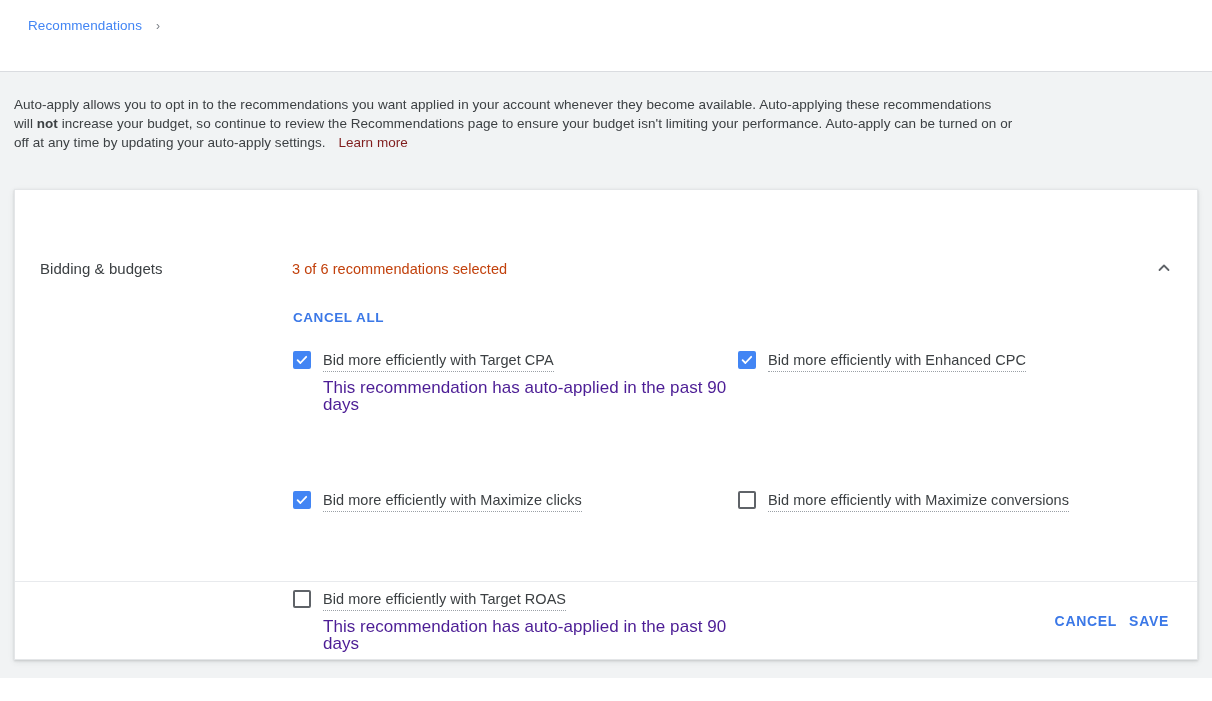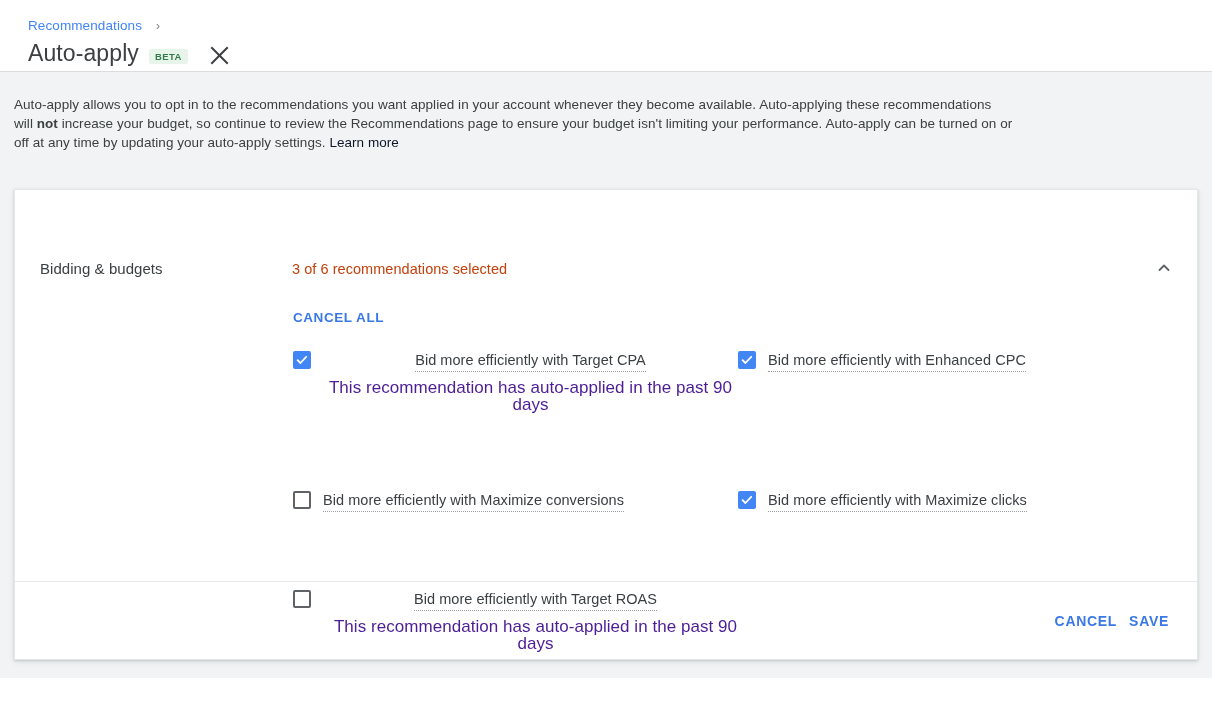--- a/index.html
+++ b/index.html
@@ -100,23 +100,24 @@
     position: absolute;
     left: 14px; top: 23px;
     width: 1000px;
     font-size: 13.5px;
     line-height: 19px;
     color: #3c4043;
     letter-spacing: .05px;
   }
   .intro b { font-weight: 700; }
   .intro a {
-    color: #0f172a;
+    color: #7f1d1d;
     text-decoration: none;
     cursor: pointer;
+    margin-left: 9px;
   }
 
   
   .card {
     position: absolute;
     left: 14px; top: 117px;
     width: 1184px;
     height: 471px;
     background: #ffffff;
     border: 1px solid #e4e6e8;
@@ -166,21 +167,21 @@
     letter-spacing: .55px;
     cursor: pointer;
   }
 
   .grid {
     position: absolute;
     left: 278px; top: 128px;
     width: 890px;
   }
 
-  .rowgroup { display: flex; text-align: center; }
+  .rowgroup { display: flex; }
   .rowgroup .col { width: 455px; }
 
   .item {
     display: flex;
     align-items: flex-start;
     gap: 12px;
   }
   .item-texts { padding-top: 0px; }
 
   .cb {
@@ -261,29 +262,20 @@
 
 <div class="page">
 
   <div class="topbar">
 
     <div class="breadcrumb">
       <span class="breadcrumb-link">Recommendations</span>
       <span class="breadcrumb-sep">›</span>
     </div>
 
-    <div class="title-row">
-      <span class="page-title">Auto-apply</span>
-      <span class="beta-badge">BETA</span>
-      <span class="close-btn">
-        <svg width="19" height="19" viewBox="0 0 19 19">
-          <path d="M2 2 L17 17 M17 2 L2 17" stroke="#3c4043" stroke-width="2" fill="none" stroke-linecap="square"></path>
-        </svg>
-      </span>
-    </div>
   </div>
 
   <div class="body-gray">
 
     <p class="intro"><span>Auto-apply allows you to opt in to the recommendations you want applied in your account whenever they become available. Auto-applying these recommendations will </span><b>not</b><span> increase your budget, so continue to review the Recommendations page to ensure your budget isn't limiting your performance. Auto-apply can be turned on or off at any time by updating your auto-apply settings. </span><a href="#">Learn more</a></p>
 
     <div class="card">
 
       <div class="card-body">
 
@@ -327,40 +319,40 @@
                 </span>
               </div>
             </div>
           </div>
 
           <div class="row-gap-a"></div>
 
           <div class="rowgroup">
             <div class="col">
               <div class="item">
-                <span class="cb off">
-                  
-                </span>
-                <span class="item-texts">
-                  <span class="item-label">Bid more efficiently with Maximize conversions</span>
-                </span>
-              </div>
-            </div>
-            <div class="col">
-              <div class="item">
                 <span class="cb on">
                   <svg width="12" height="12" viewBox="0 0 12 12">
                     <path d="M1.6 6.2 L4.4 9 L10.2 2.8" stroke="#ffffff" stroke-width="1.8" fill="none" stroke-linecap="round" stroke-linejoin="round"></path>
                   </svg>
                 </span>
                 <span class="item-texts">
                   <span class="item-label">Bid more efficiently with Maximize clicks</span>
                 </span>
               </div>
             </div>
+            <div class="col">
+              <div class="item">
+                <span class="cb off">
+                  
+                </span>
+                <span class="item-texts">
+                  <span class="item-label">Bid more efficiently with Maximize conversions</span>
+                </span>
+              </div>
+            </div>
           </div>
 
           <div class="row-gap-b"></div>
 
           <div class="rowgroup">
             <div class="col">
               <div class="item">
                 <span class="cb off">
                   
                 </span>

